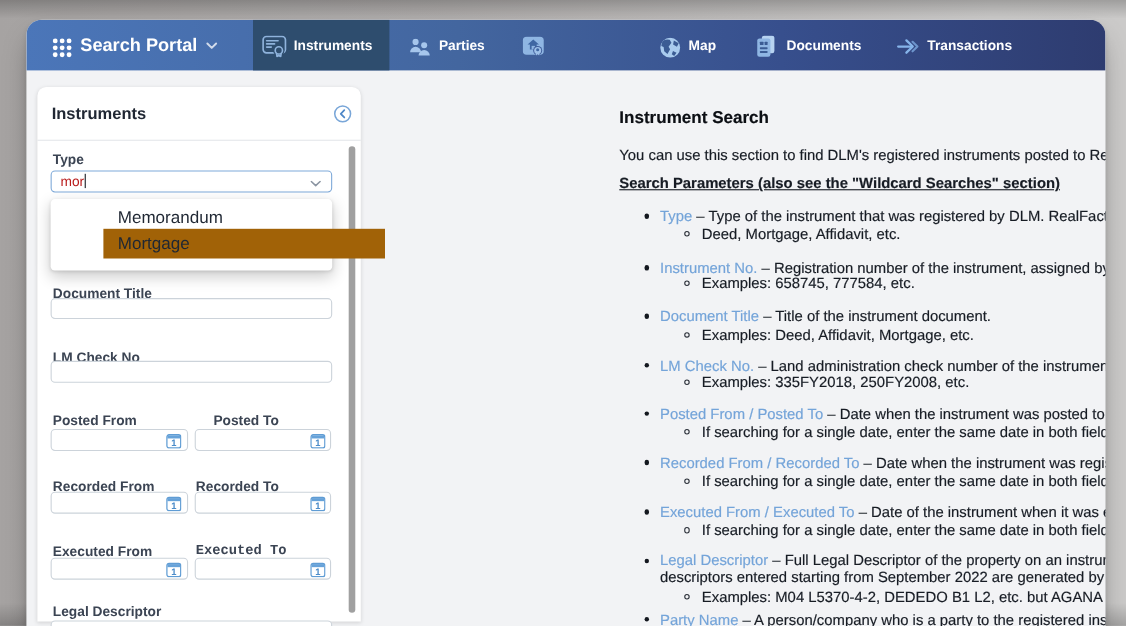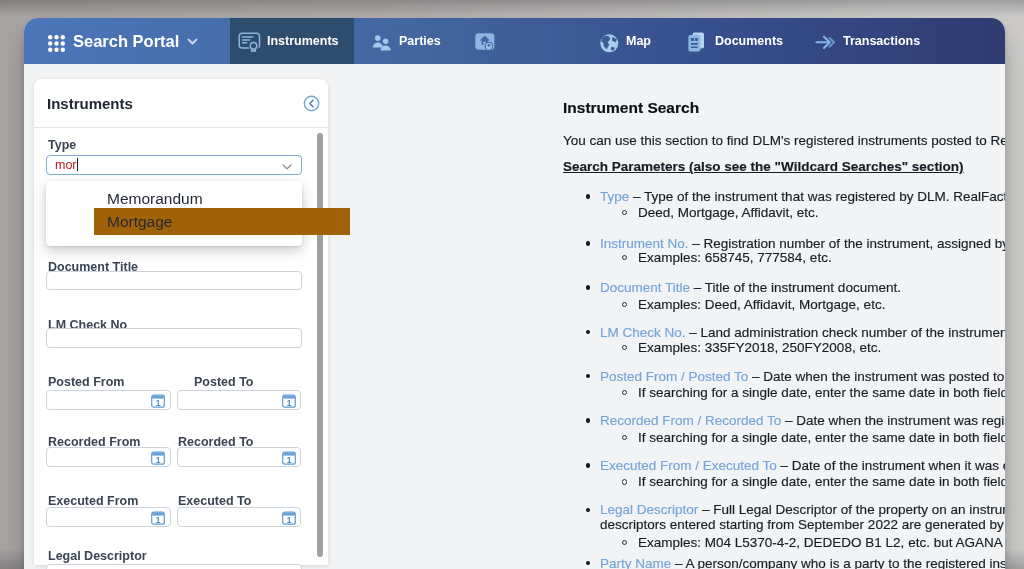--- a/index.html
+++ b/index.html
@@ -151,21 +151,21 @@
  <div class="lbl" style="left:154px;top:357px;padding-left:16px;">Posted To</div>
  <div class="inp" style="left:22px;top:372px;width:125px;height:20px;"></div>
  <div class="inp" style="left:153px;top:372px;width:124px;height:20px;"></div>
 
  <div class="lbl" style="left:24px;top:416.5px;">Recorded From</div>
  <div class="lbl" style="left:154px;top:416.5px;">Recorded To</div>
  <div class="inp" style="left:22px;top:429px;width:125px;height:20px;"></div>
  <div class="inp" style="left:153px;top:429px;width:124px;height:20px;"></div>
 
  <div class="lbl" style="left:24px;top:475.5px;">Executed From</div>
- <div class="lbl" style="left:154px;top:475.5px;">Executed To</div>
+ <div class="lbl" style="left:154px;top:475.5px;font-family:Liberation Mono, monospace;">Executed To</div>
  <div class="inp" style="left:22px;top:489px;width:125px;height:20px;"></div>
  <div class="inp" style="left:153px;top:489px;width:124px;height:20px;"></div>
 
  <div class="lbl" style="left:24px;top:530.5px;">Legal Descriptor</div>
  <div class="inp" style="left:22px;top:545.5px;width:256px;height:19px;"></div>
 
  <svg class="abs" style="left:127px;top:375.8px" width="14" height="14" viewBox="0 0 14 14">
   <rect x="0.7" y="1.2" width="12.6" height="12" rx="2" fill="#fff" stroke="#5f9cd4" stroke-width="1.2"></rect>
   <rect x="1.2" y="1.8" width="11.6" height="2.8" fill="#66a2d9"></rect>
   <text x="7" y="11.6" font-size="8.5" font-weight="bold" fill="#4c8cc9" text-anchor="middle" font-family="Liberation Sans">1</text>

